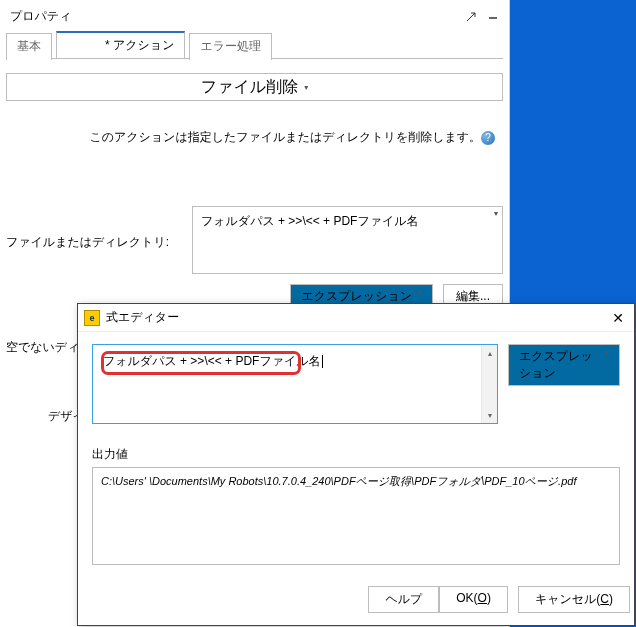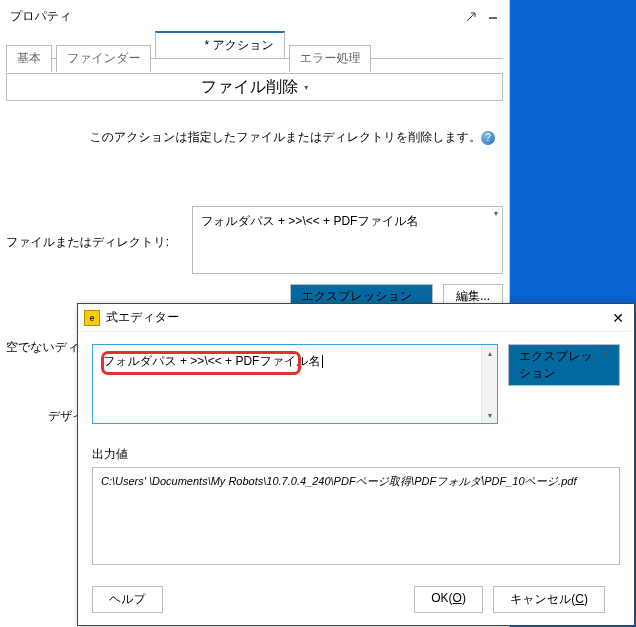--- a/index.html
+++ b/index.html
@@ -9,21 +9,21 @@
 .panel {
   position: absolute; left: 0; top: 0; width: 510px; height: 627px;
   background: #fff; border-right: 1px solid #d0d0d0; padding: 6px 6px 0 6px;
 }
 .panel-header { display: flex; align-items: center; justify-content: space-between; font-size: 12px; padding: 2px 4px 6px 4px; }
 .panel-title { font-size: 12px; }
 .panel-controls { display: flex; gap: 10px; color: #333; }
 .hdr-icon { width: 12px; height: 12px; display: inline-block; }
 
 .tabstrip { display: flex; border-bottom: 1px solid #bdbdbd; font-size: 12px; }
-.tab { padding: 4px 10px; border: 1px solid #bdbdbd; border-bottom: none; margin-right: 4px; background: #fff; cursor: pointer; position: relative; top: 14px; }
+.tab { padding: 4px 10px; border: 1px solid #bdbdbd; border-bottom: none; margin-right: 4px; background: #fff; cursor: pointer; position: relative; top: 2px; }
 .tab.active { border-top: 2px solid #2a6fb5; top: 0; padding-left: 48px; }
 .tab.inactive { color: #666; }
 
 .action-bar { border: 1px solid #bdbdbd; margin-top: 14px; height: 28px; display:flex; align-items:center; justify-content:center; font-size:16px; cursor:pointer; }
 .action-bar::after { content:"▾"; font-size:8px; margin-left:6px; color:#555; }
 
 .desc-row { margin-top: 28px; font-size: 12px; display:flex; align-items:center; justify-content:flex-end; padding-right:8px; }
 .help-icon { width:14px; height:14px; border-radius:50%; background: radial-gradient(circle at 30% 30%, #7fb8e8, #2a6fb5); color:#fff; font-size:10px; display:flex; align-items:center; justify-content:center; }
 
 .field-row { display:flex; align-items:center; margin-top:60px; font-size:12px; gap:16px; }
@@ -64,21 +64,21 @@
 .typing-cursor { display:inline-block; width:1px; height:13px; background:#000; vertical-align:text-bottom; margin-left:1px; }
 .scroll-track { position:absolute; right:0; top:0; width:16px; bottom:0; background:#f2f2f2; border-left:1px solid #e6e6e6; }
 .scroll-up, .scroll-down { position:absolute; left:0; width:16px; height:16px; font-size:8px; color:#666; display:flex; align-items:center; justify-content:center; }
 .scroll-up { top:0; } .scroll-down { bottom:0; }
 
 .expr-btn-col { width:112px; }
 
 .output-label { font-size:12px; margin-top:22px; margin-bottom:4px; }
 .output-box { border:1px solid #bdbdbd; height:98px; padding:6px 8px; font-size:11px; overflow:hidden;font-style:italic; }
 
-.dlg-footer { display:flex; justify-content:space-between; padding:8px 29px 12px 14px; }
+.dlg-footer { display:flex; justify-content:flex-end; padding:8px 4px 12px 14px; }
 .dlg-right-btns { display:flex; gap:10px; }
 .btn { border:1px solid #bdbdbd; background:#fff; font-size:12px; padding:4px 16px; cursor:pointer; }
 .mnemonic { text-decoration: underline; }
 </style>
 </head>
 <body>
 
 <div class="desktop"></div>
 
 <div class="panel">
@@ -93,21 +93,20 @@
       <span class="hdr-icon">
         <svg viewBox="0 0 12 12">
             <path d="M2 7 H10" stroke="#333" stroke-width="1.5"></path>
           </svg>
       </span>
     </span>
   </div>
 
   <div class="tabstrip">
     <div class="tab inactive">基本</div>
-    <div class="tab inactive">ファインダー</div>
     <div class="tab active">* アクション</div>
     <div class="tab inactive">エラー処理</div>
   </div>
 
   <div class="action-bar">
     <span>ファイル削除</span>
   </div>
 
   <div class="desc-row">
     <span>このアクションは指定したファイルまたはディレクトリを削除します。</span>

